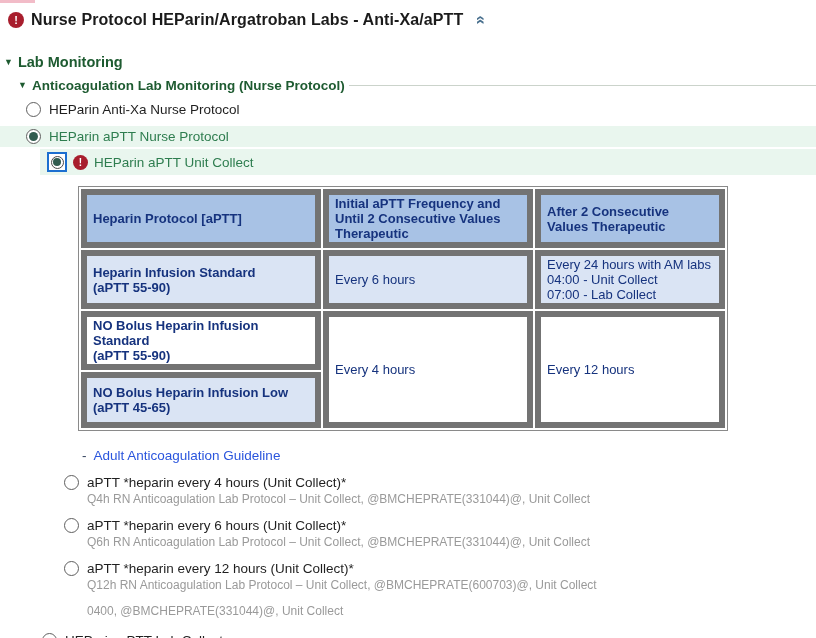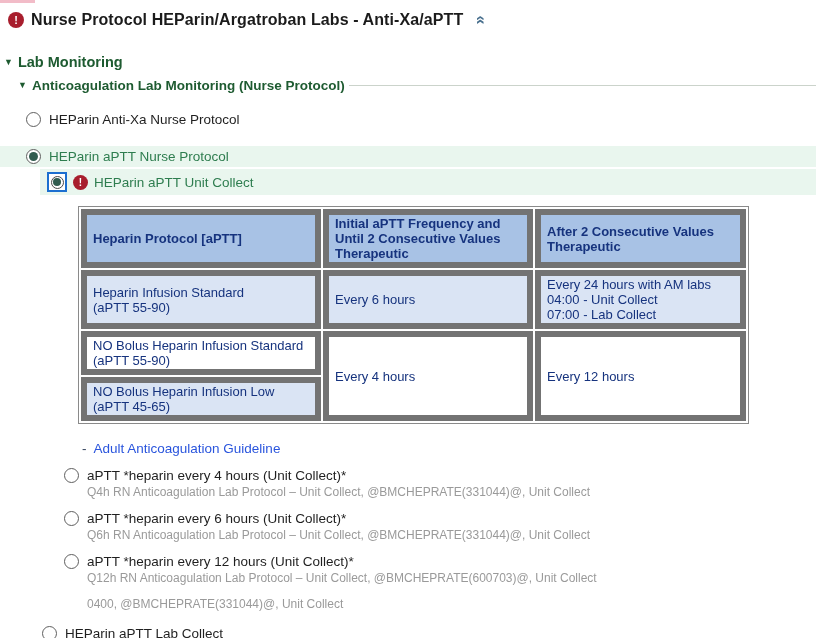--- a/index.html
+++ b/index.html
@@ -25,42 +25,42 @@
   .sec1 .sec-label { font-size:14.5px; }
   .sec2 .sec-label { font-size:13.5px; }
   .rule { flex:1; height:1px; background:#cbd3cb; margin-left:4px; }
 
   
   .row { display:flex; align-items:center; font-size:13.5px; }
   .radio { width:15px; height:15px; border:1px solid #5f5f5f; border-radius:50%;
     background:#fff; display:inline-flex; align-items:center; justify-content:center;
     flex:0 0 auto; margin-right:8px; cursor:pointer; }
   .radio .dot { width:9px; height:9px; border-radius:50%; background:#315c4f; }
-  .r-top { margin:16px 0 0 0; padding:3px 0 3px 26px; }
+  .r-top { margin:6px 0 0 0; padding:3px 0 3px 26px; }
   .r-sel { background:#e9f6ee; }
   .lbl-green { color:#2e7d4f; }
   .unitrow { margin:2px 0 0 40px; background:#e9f6ee; padding:3px 0 3px 7px;
     display:flex; align-items:center; font-size:13.5px; }
   .focus-box { width:20px; height:20px; border:2px solid #1c6fd0; background:#fff;
     display:inline-flex; align-items:center; justify-content:center; flex:0 0 auto; cursor:pointer; }
   .focus-box .radio { width:13px; height:13px; margin:0; border-color:#4a4a4a; }
   .focus-box .dot { width:8px; height:8px; }
   .unitrow .alert-badge { width:15px; height:15px; margin:0 6px; font-size:10px; }
 
   
   table.ref { margin:11px 0 0 78px; border:1px solid #8a8a8a; border-collapse:separate;
     border-spacing:2px; background:#fff; }
   table.ref td { border:6px solid #737373; text-align:left; vertical-align:middle;
     font-size:13px; color:#16337e; padding:1px 6px; }
   td.th { background:#a8c2e5; font-weight:bold; color:#142f78; }
   td.blue { background:#dae4f4; }
-  td.bold { font-weight:normal;margin-top:8px; }
+  td.bold { font-weight:bold;margin-top:8px; }
   .pre { white-space:pre-line; }
-  .c1 { width:240px; } .c2 { width:210px; } .c3 { width:211px; }
-  .h-hdr { height:46px;margin-top:30px; } .h-r1 { height:50px; } .h-r2 { height:36px; } .h-r3 { height:44px; }
+  .c1 { width:240px; } .c2 { width:210px; } .c3 { width:190px; }
+  .h-hdr { height:46px;margin-top:30px; } .h-r1 { height:50px; } .h-r2 { height:36px; } .h-r3 { height:56px; }
 
   
   .linkrow { margin:17px 0 0 82px; font-size:13.5px; display:flex; }
   .dash { color:#33425c; margin-right:7px; }
   a.guide { color:#2a55dd; text-decoration:none; cursor:pointer; }
 
   
   .freq { margin:12px 0 0 64px; }
   .freq .row { align-items:center; }
   .freq .detail { margin:2px 0 0 23px; font-size:12px; color:#9a9a9a; }

